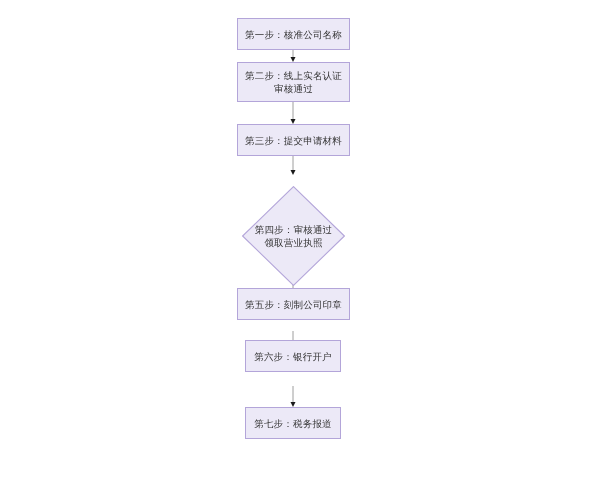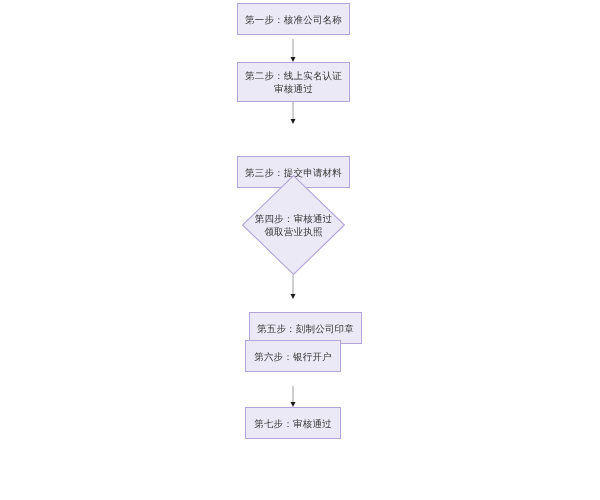--- a/index.html
+++ b/index.html
@@ -84,46 +84,46 @@
       <line x1="293" y1="156" x2="293" y2="170" stroke="#9e9e9e" stroke-width="1"></line>
       <polygon points="290.5,170 295.5,170 293,175" fill="#1a1a1a"></polygon>
       <line x1="293" y1="275" x2="293" y2="294" stroke="#9e9e9e" stroke-width="1"></line>
       <polygon points="290.5,294 295.5,294 293,299" fill="#1a1a1a"></polygon>
       <line x1="293" y1="331" x2="293" y2="349" stroke="#9e9e9e" stroke-width="1"></line>
       <polygon points="290.5,349 295.5,349 293,354" fill="#1a1a1a"></polygon>
       <line x1="293" y1="386" x2="293" y2="402" stroke="#9e9e9e" stroke-width="1"></line>
       <polygon points="290.5,402 295.5,402 293,407" fill="#1a1a1a"></polygon>
     </svg>
 
-  <div class="process-node" style="left: 237px; top: 3px; width: 113px; height: 32px;">
+  <div class="process-node" style="left: 237px; top: 18px; width: 113px; height: 32px;">
     <span class="node-text">第一步：核准公司名称</span>
   </div>
 
   <div class="process-node" style="left: 237px; top: 62px; width: 113px; height: 40px;">
     <span class="node-text">第二步：线上实名认证
 审核通过</span>
   </div>
 
-  <div class="process-node" style="left: 237px; top: 124px; width: 113px; height: 32px; margin-top: 32px;">
+  <div class="process-node" style="left: 237px; top: 124px; width: 113px; height: 32px;">
     <span class="node-text">第三步：提交申请材料</span>
   </div>
 
-  <div class="decision-node" style="left: 242px; top: 175px; width: 103px; height: 100px;">
+  <div class="decision-node" style="left: 242px; top: 186px; width: 103px; height: 100px;">
     <svg class="decision-shape" viewBox="0 0 103 100" preserveAspectRatio="none" xmlns="http://www.w3.org/2000/svg">
       <polygon points="51.5,0.6 102.4,50 51.5,99.4 0.6,50" fill="#ece9f7" stroke="#b3a5d9" stroke-width="1.1"></polygon>
     </svg>
     <span class="node-text decision-label">第四步：审核通过
 领取营业执照</span>
   </div>
 
-  <div class="process-node" style="left: 237px; top: 312px; width: 113px; height: 32px; margin-left: 12px;">
+  <div class="process-node" style="left: 237px; top: 288px; width: 113px; height: 32px;">
     <span class="node-text">第五步：刻制公司印章</span>
   </div>
 
   <div class="process-node" style="left: 245px; top: 340px; width: 96px; height: 32px;">
     <span class="node-text">第六步：银行开户</span>
   </div>
 
   <div class="process-node" style="left: 245px; top: 407px; width: 96px; height: 32px;">
-    <span class="node-text">第七步：审核通过</span>
+    <span class="node-text">第七步：税务报道</span>
   </div>
 
 </div>
 
 </body></html>

